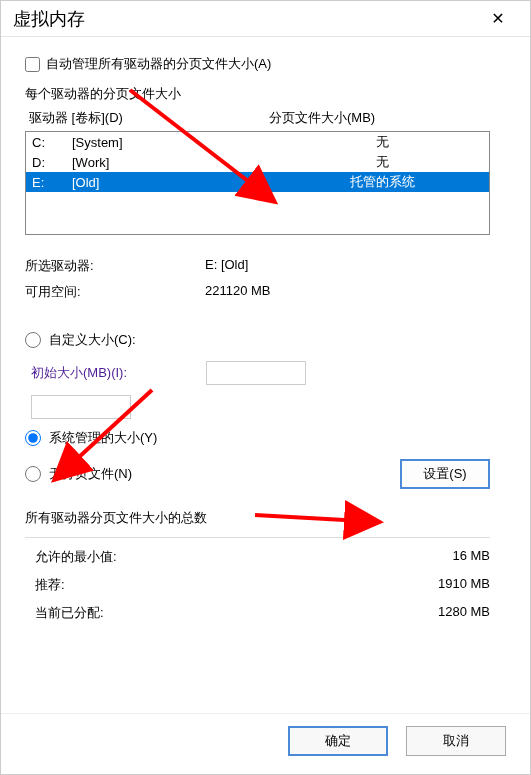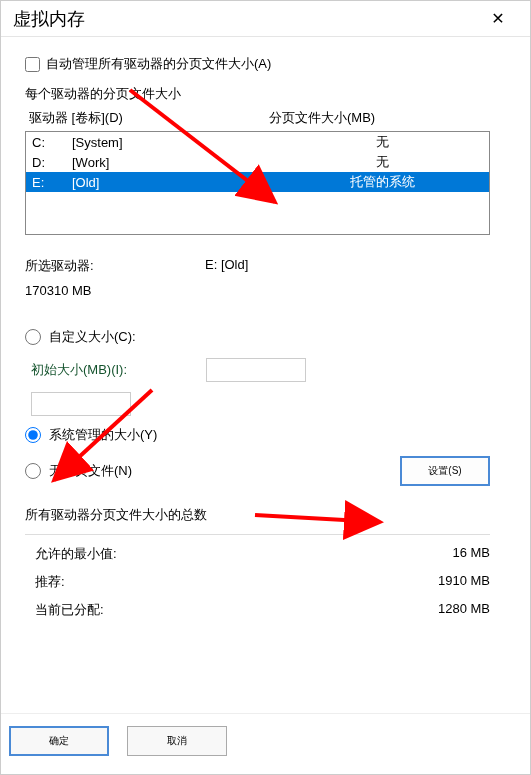--- a/index.html
+++ b/index.html
@@ -128,40 +128,40 @@
       margin-right: 8px;
     }
     .size-input-row {
       display: flex;
       align-items: center;
       margin-bottom: 10px;
       margin-left: 6px;
     }
     .size-input-label {
       width: 175px;
-      color: #14532d;
+      color: #4c1d95;
     }
     .size-input-label.strike {
       text-decoration: line-through;
       text-decoration-color: red;
       text-decoration-thickness: 2px;
     }
     .size-input {
       width: 100px;
       height: 24px;
       border: 1px solid #ccc;
       background: #fff;
     }
     .btn {
       min-width: 90px;
       height: 30px;
       border: 1px solid #aaa;
       background: #f8f8f8;
       font-family: inherit;
-      font-size: 10px;
+      font-size: 13px;
       cursor: pointer;
       padding: 0 14px;
     }
     .btn.highlight {
       border: 2px solid #4a8ad6;
       background: #fdfdfd;
     }
     .divider-section {
       margin-top: 20px;
     }
@@ -177,20 +177,21 @@
     }
     .totals-label {
       width: 170px;
     }
     .totals-value {
       flex: 1;
       text-align: right;
     }
     .footer {
       display: flex;
+      justify-content: flex-end;
       gap: 18px;
       padding: 12px 24px 18px 8px;
       border-top: 1px solid #eee;
     }
     .footer .btn {
       min-width: 100px;
     }
     .footer .btn.primary {
       border: 2px solid #4a8ad6;
     }
@@ -246,21 +247,22 @@
         <span class="drive-col-size">托管的系统</span>
       </div>
     </div>
 
     <div class="info-table">
       <div class="info-row">
         <div class="info-label">所选驱动器:</div>
         <div class="info-value">E:  [Old]</div>
       </div>
       <div class="info-row">
-        <div class="info-value">170310 MB</div>
+        <div class="info-label">可用空间:</div>
+        <div class="info-value">221120 MB</div>
       </div>
     </div>
 
     <div class="radio-section">
       <div class="radio-row">
         <input type="radio" name="pagesize" style="">
         <label>自定义大小(C):</label>
       </div>
 
       <div class="size-input-row">

